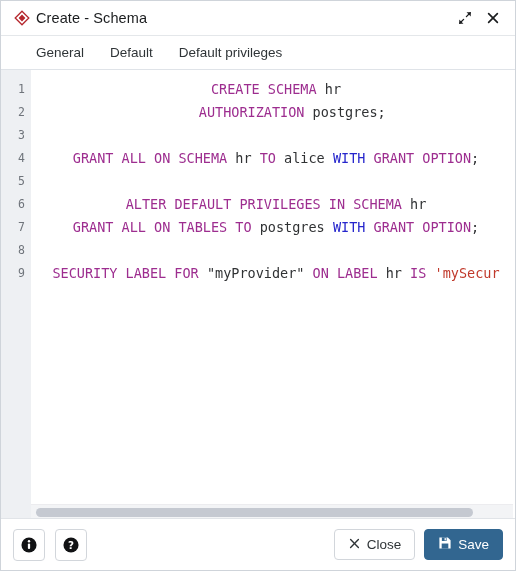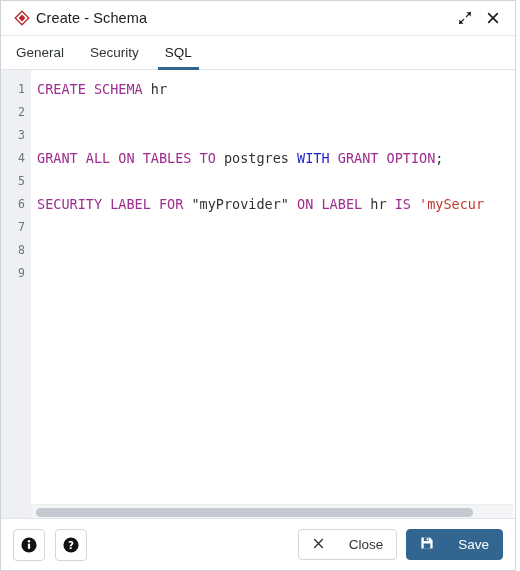--- a/index.html
+++ b/index.html
@@ -67,21 +67,21 @@
   }
 
   
   .tabbar {
     height: 34px;
     flex: 0 0 34px;
     display: flex;
     align-items: stretch;
     background: #ffffff;
     border-bottom: 1px solid #dfe3e8;
-    padding-left: 2px;
+    padding-left: 22px;
     box-sizing: border-box;
     text-align: center;
   }
   .tab {
     display: flex;
     align-items: center;
     padding: 0 13px;
     font-size: 13.5px;
     color: #2f3437;
     cursor: pointer;
@@ -124,20 +124,21 @@
     color: #6f747b;
     box-sizing: border-box;
   }
   .code {
     flex: 1 1 auto;
     padding-top: 8px;
     padding-left: 6px;
     overflow: hidden;
     box-sizing: border-box;
     white-space: nowrap;
+    text-align: center;
   }
   .code .cline {
     height: 23px;
     line-height: 23px;
     font-family: "DejaVu Sans Mono", monospace;
     font-size: 13.5px;
     color: #2b2b2b;
     white-space: pre;
   }
   .kw  { color: #9d2d8f; }
@@ -194,21 +195,21 @@
   .footer-spacer { flex: 1 1 auto; }
   .btn {
     height: 31px;
     min-width: 74px;
     border: 1px solid #d2d6db;
     border-radius: 4px;
     background: #ffffff;
     display: flex;
     align-items: center;
     justify-content: center;
-    gap: 24px;
+    gap: 6px;
     font-size: 13.5px;
     color: #2f3437;
     cursor: pointer;
     margin-left: 9px;
     padding: 0 13px;
     font-family: "Liberation Sans", sans-serif;
     box-sizing: border-box;
   }
   .btn.primary {
     background: #326690;
@@ -249,43 +250,46 @@
         </g>
       </svg>
     </button>
   </div>
 
   <div class="tabbar">
     <div class="tab">
       <span>General</span>
     </div>
     <div class="tab">
-      <span>Security</span>
-    </div>
-    <div class="tab active">
-      <span>SQL</span>
+      <span>Default</span>
+    </div>
+    <div class="tab">
+      <span>Default privileges</span>
     </div>
   </div>
 
   <div class="editor">
     <div class="gutter">
       <div class="lnum">1</div>
       <div class="lnum">2</div>
       <div class="lnum">3</div>
       <div class="lnum">4</div>
       <div class="lnum">5</div>
       <div class="lnum">6</div>
       <div class="lnum">7</div>
       <div class="lnum">8</div>
       <div class="lnum">9</div>
     </div>
     <div class="code">
       <div class="cline"><span class="kw">CREATE SCHEMA</span><span class="id"> hr</span></div>
+      <div class="cline"><span class="kw">    AUTHORIZATION</span><span class="id"> postgres;</span></div>
       <div class="cline"></div>
+      <div class="cline"><span class="kw">GRANT ALL ON SCHEMA</span><span class="id"> hr </span><span class="kw">TO</span><span class="id"> alice </span><span class="kw2">WITH</span><span class="id"> </span><span class="kw">GRANT OPTION</span><span class="id">;</span></div>
       <div class="cline"></div>
+      <div class="cline"><span class="kw">ALTER DEFAULT PRIVILEGES IN SCHEMA</span><span class="id"> hr</span></div>
       <div class="cline"><span class="kw">GRANT ALL ON TABLES TO</span><span class="id"> postgres </span><span class="kw2">WITH</span><span class="id"> </span><span class="kw">GRANT OPTION</span><span class="id">;</span></div>
       <div class="cline"></div>
       <div class="cline"><span class="kw">SECURITY LABEL FOR</span><span class="id"> "myProvider" </span><span class="kw">ON LABEL</span><span class="id"> hr </span><span class="kw">IS</span><span class="id"> </span><span class="str">'mySecur</span></div>
     </div>
 
     <div class="hscroll-track">
       <div class="hscroll-thumb"></div>
     </div>
   </div>
 

